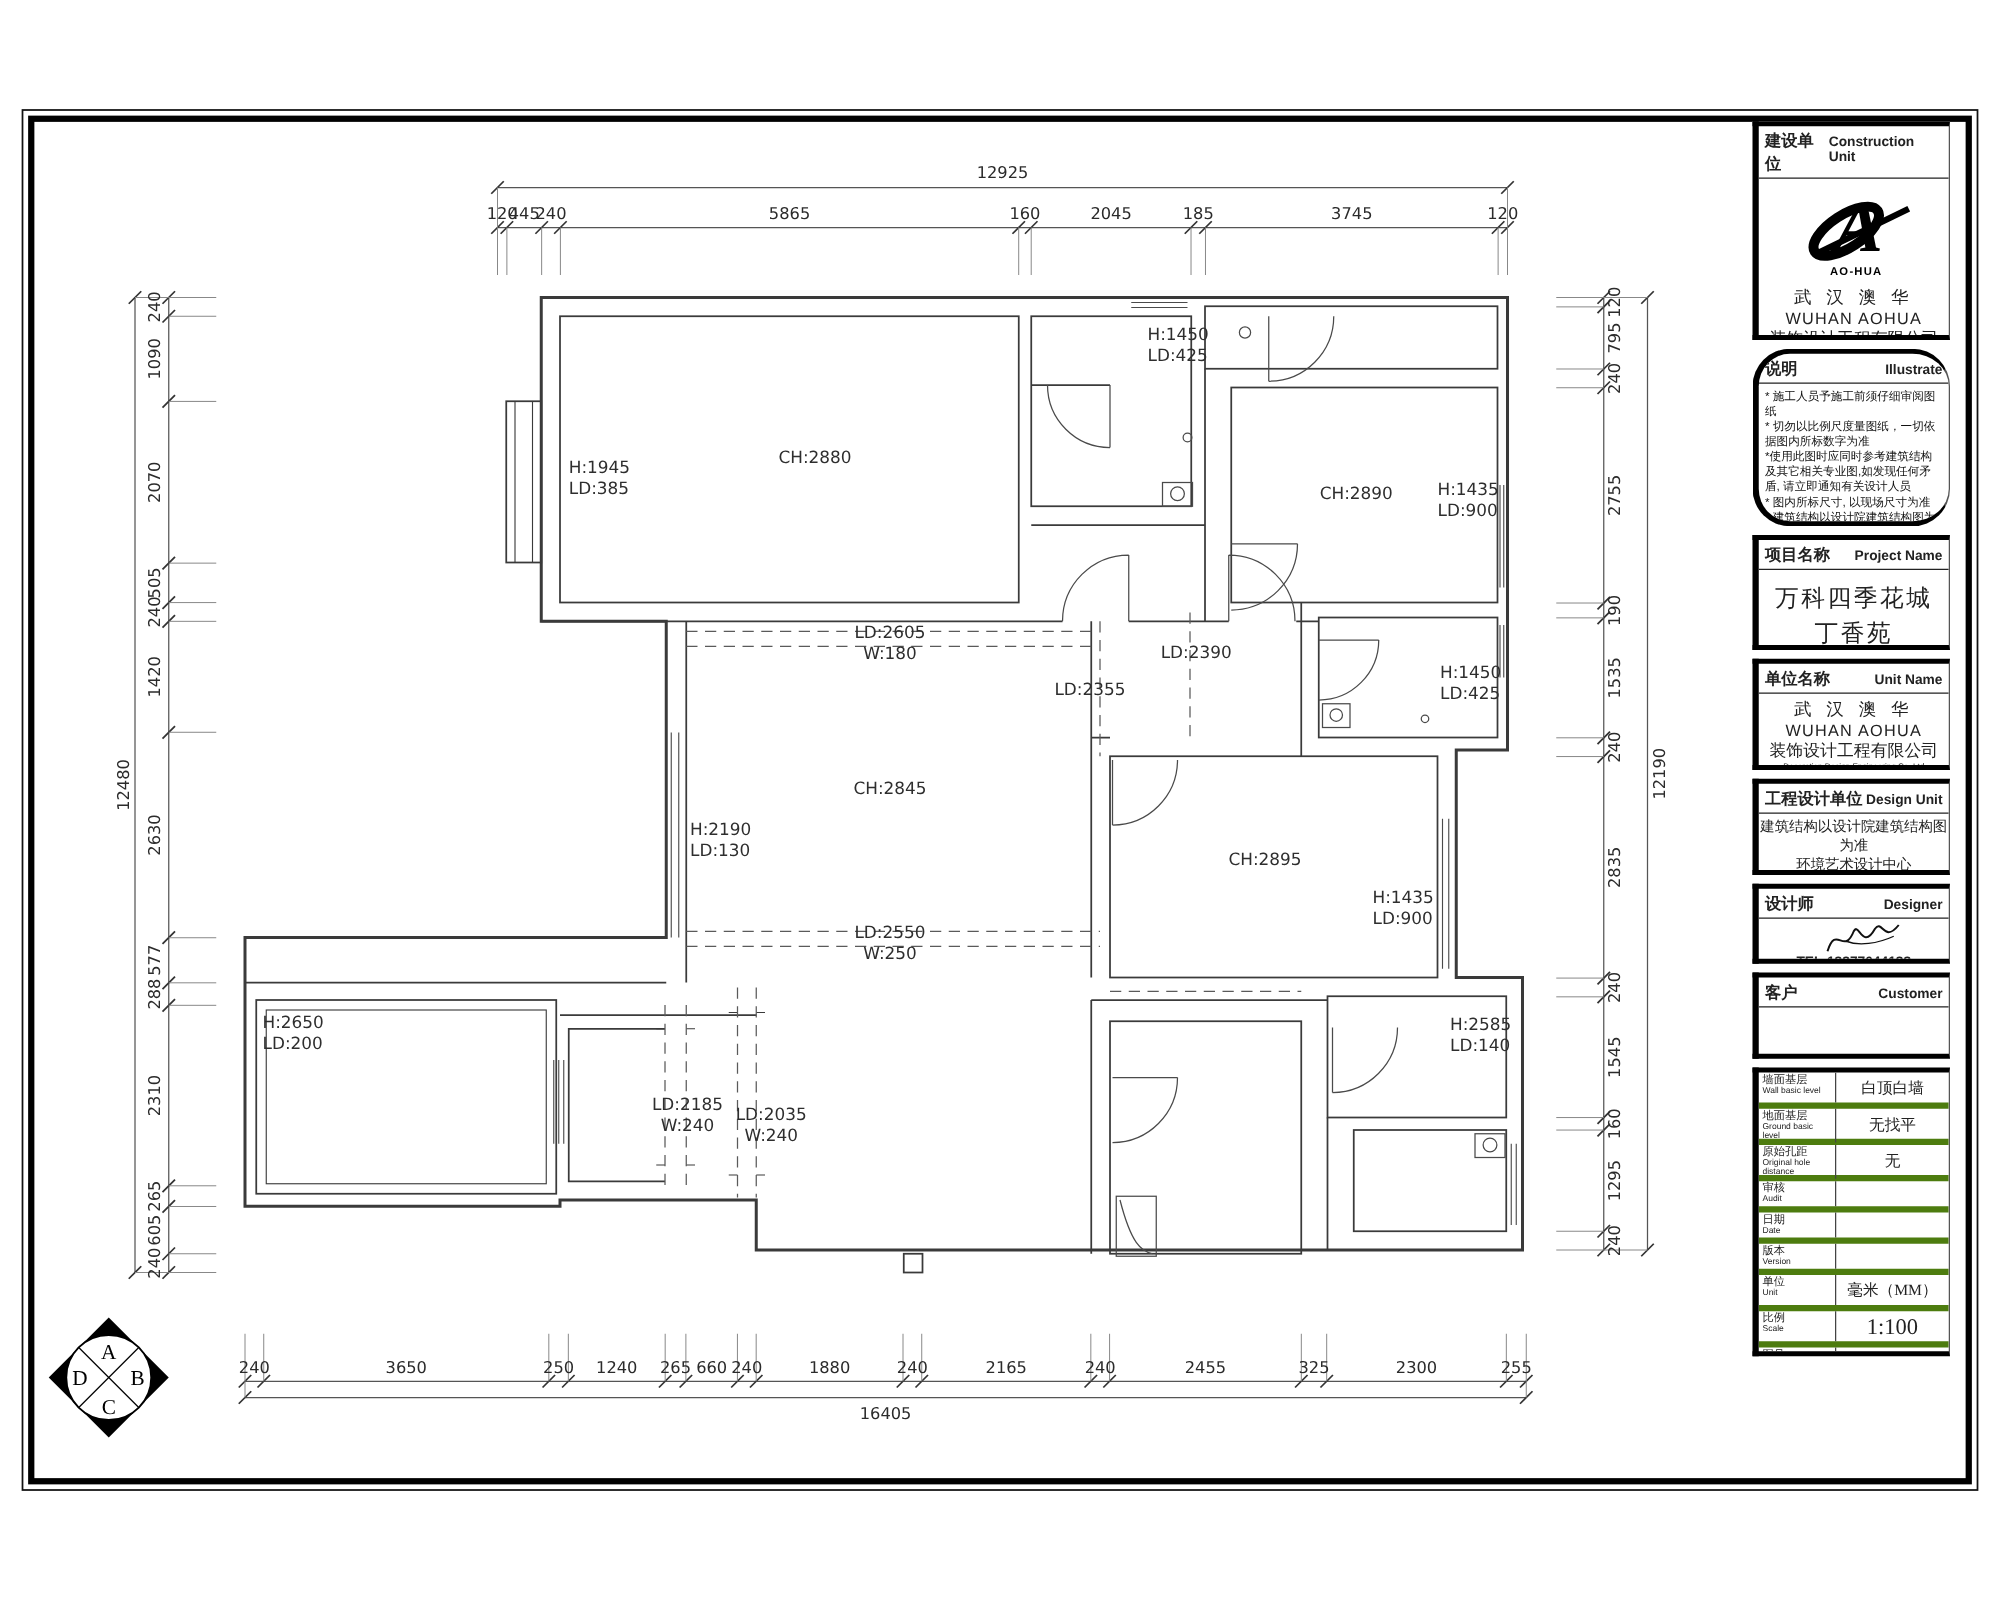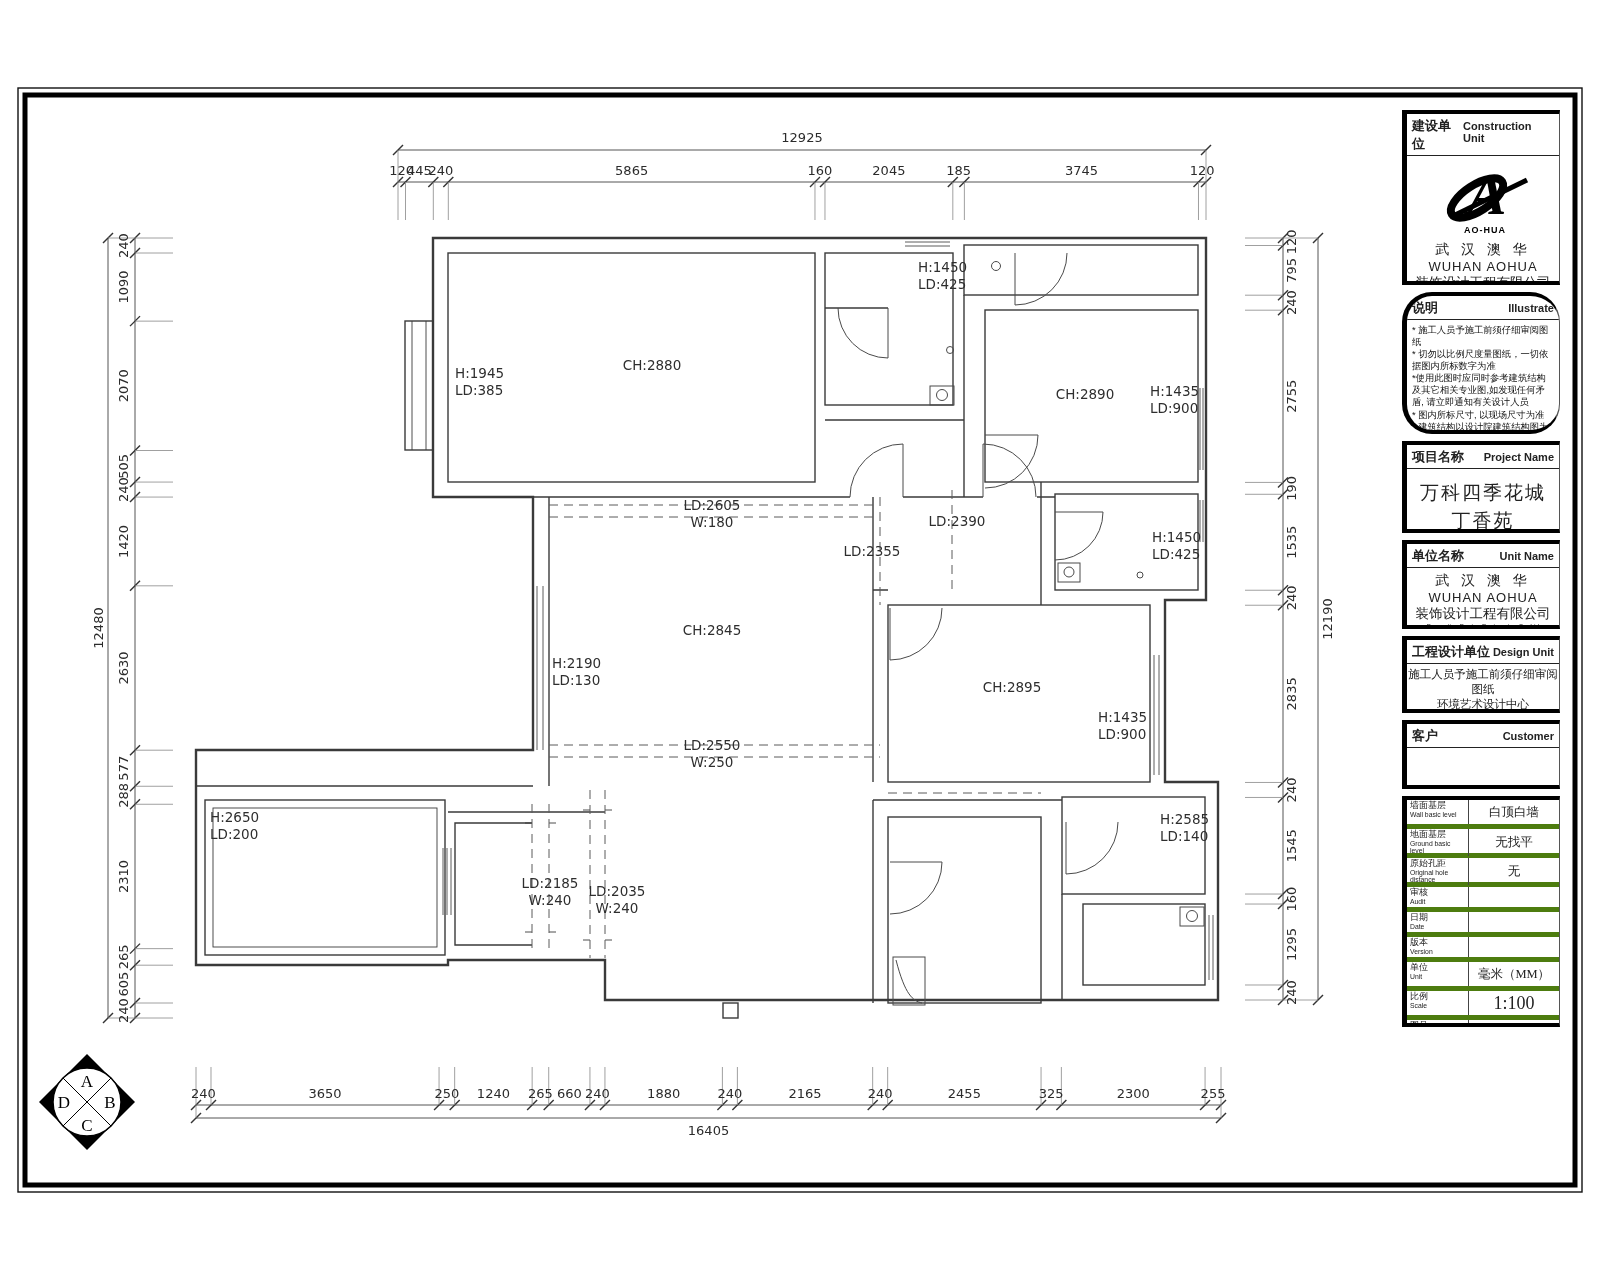--- a/index.html
+++ b/index.html
@@ -1,21 +1,21 @@
 <!DOCTYPE html>
 <html><head>
 <meta charset="utf-8">
 <style>
   html,body{margin:0;padding:0;background:#ffffff;}
   .sheet{position:relative;width:1600px;height:1279px;background:#fff;overflow:hidden;
          font-family:"Liberation Sans","DejaVu Sans",sans-serif;color:#222;}
   #plan-svg{position:absolute;left:0;top:0;width:1600px;height:1279px;}
 
   
-  .titleblock{position:absolute;left:1402px;top:110px;width:158px;height:1086px;
+  .titleblock{position:absolute;left:1402px;top:97px;width:158px;height:1086px;
               display:flex;flex-direction:column;}
   .tb-section{border:2px solid #000;border-left-width:5px;border-top-width:4px;
               border-bottom-width:4px;border-right:1px solid #555;background:#fff;
               margin-bottom:7px;box-sizing:border-box;overflow:hidden;flex:none;}
   .tb-section:last-child{margin-bottom:0;}
   .tb-head{display:flex;justify-content:space-between;align-items:baseline;
            padding:3px 5px 2px 5px;border-bottom:1.5px solid #222;}
   .tb-head .cn{font-weight:bold;font-size:13px;}
   .tb-head .en{font-weight:bold;font-size:11px;}
   .tb-center{text-align:center;}
@@ -411,26 +411,37 @@
     <div class="tb-center co-en1">WUHAN AOHUA</div>
     <div class="tb-center co-cn2">装饰设计工程有限公司</div>
     <div class="tb-center co-en2">Decoration Design Engineering Co.,Ltd</div>
   </div>
 
   <div class="tb-section" style="height:77px;">
     <div class="tb-head">
       <span class="cn">工程设计单位</span>
       <span class="en">Design Unit</span>
     </div>
-    <div class="du-cn">施工人员予施工前须仔细审阅图纸</div>
+    <div class="du-cn">建筑结构以设计院建筑结构图为准</div>
     <div class="du-cn" style="margin-top:0;">环境艺术设计中心</div>
     <div class="du-en">WUHAN AOHUA Decoration Design Engineering Co.,Ltd</div>
 
   </div>
 
+  <div class="tb-section" style="height:64px;">
+    <div class="tb-head">
+      <span class="cn">设计师</span>
+      <span class="en">Designer</span>
+    </div>
+    <svg width="150" height="30" viewBox="0 0 150 30">
+      <path d="M 55,26 C 62,4 68,30 76,10 C 80,2 83,26 93,8 C 99,0 100,20 112,5" fill="none" stroke="#111" stroke-width="1.6"></path>
+      <path d="M 70,18 C 80,22 95,20 108,14" fill="none" stroke="#111" stroke-width="1.1"></path>
+    </svg>
+    <div class="tel-line">TEL:13277044133</div>
+  </div>
 
 
   <div class="tb-section" style="height:69px;">
     <div class="tb-head">
       <span class="cn">客户</span>
       <span class="en">Customer</span>
     </div>
     <div></div>
   </div>
 

